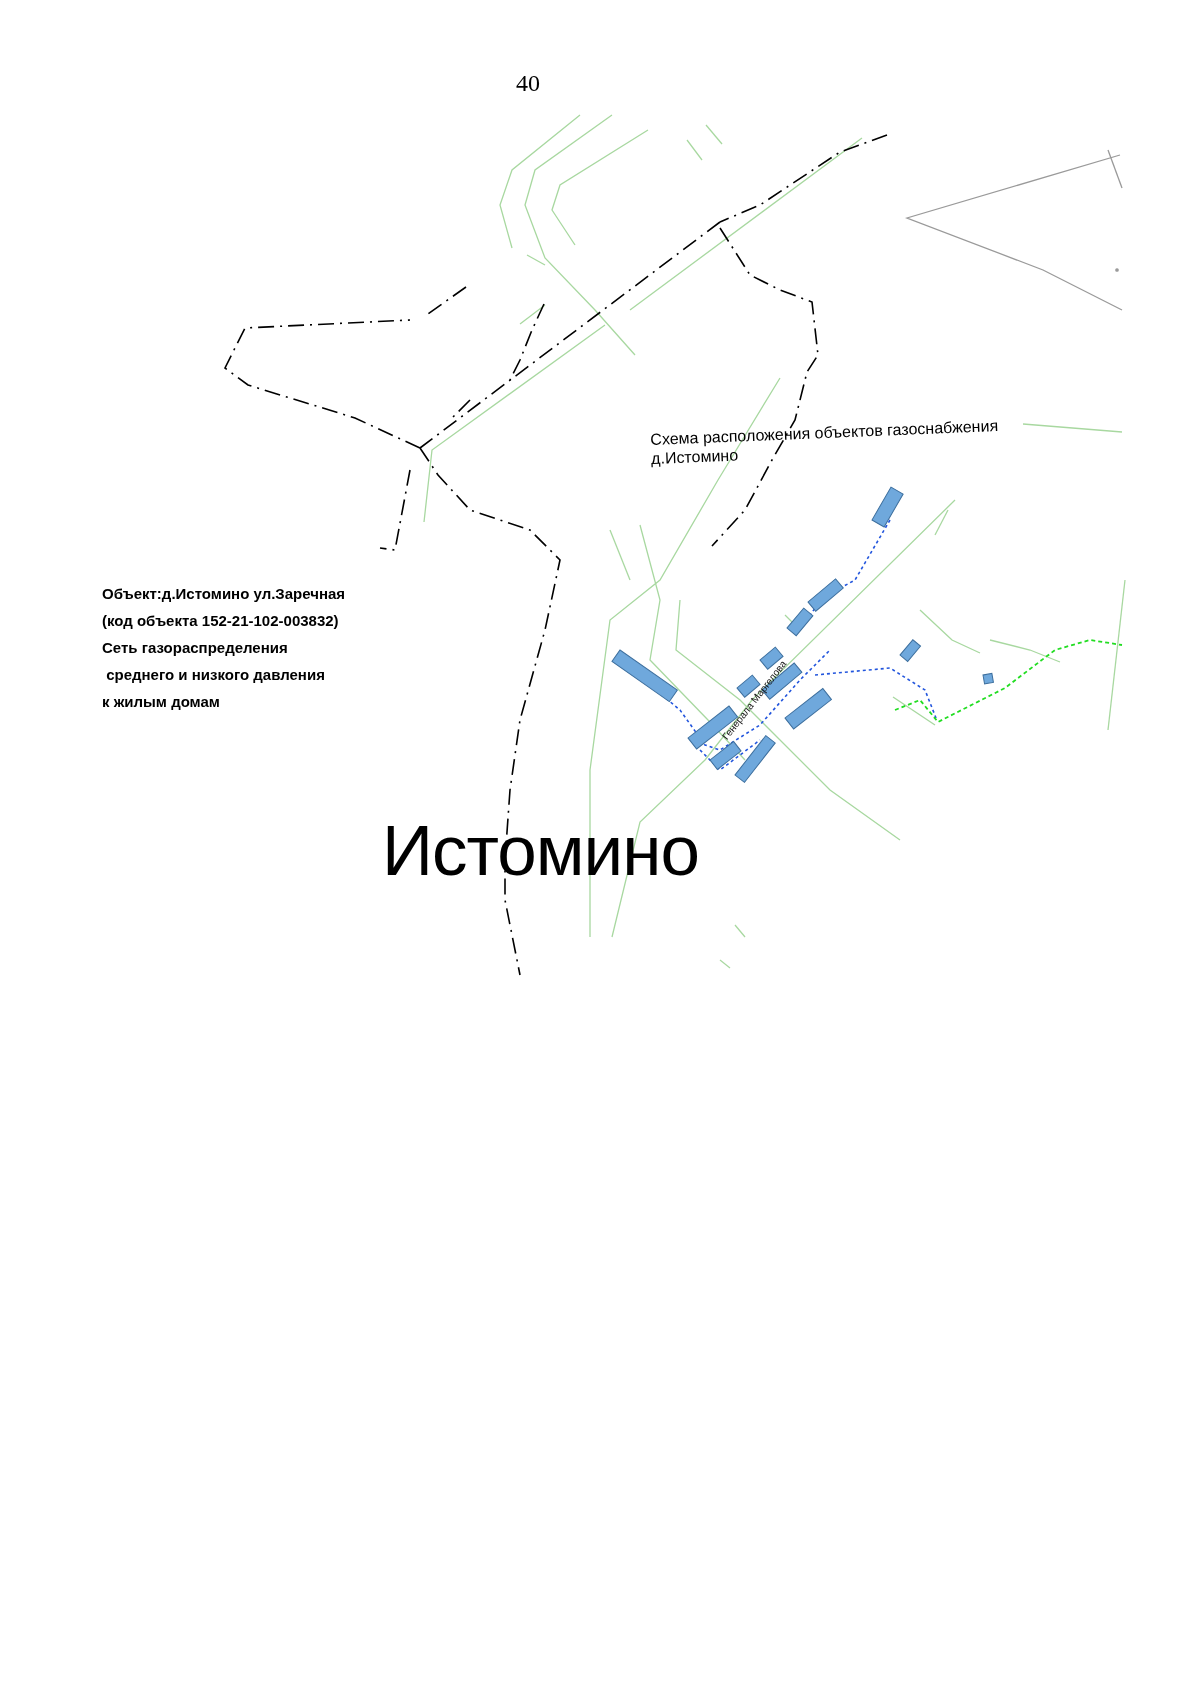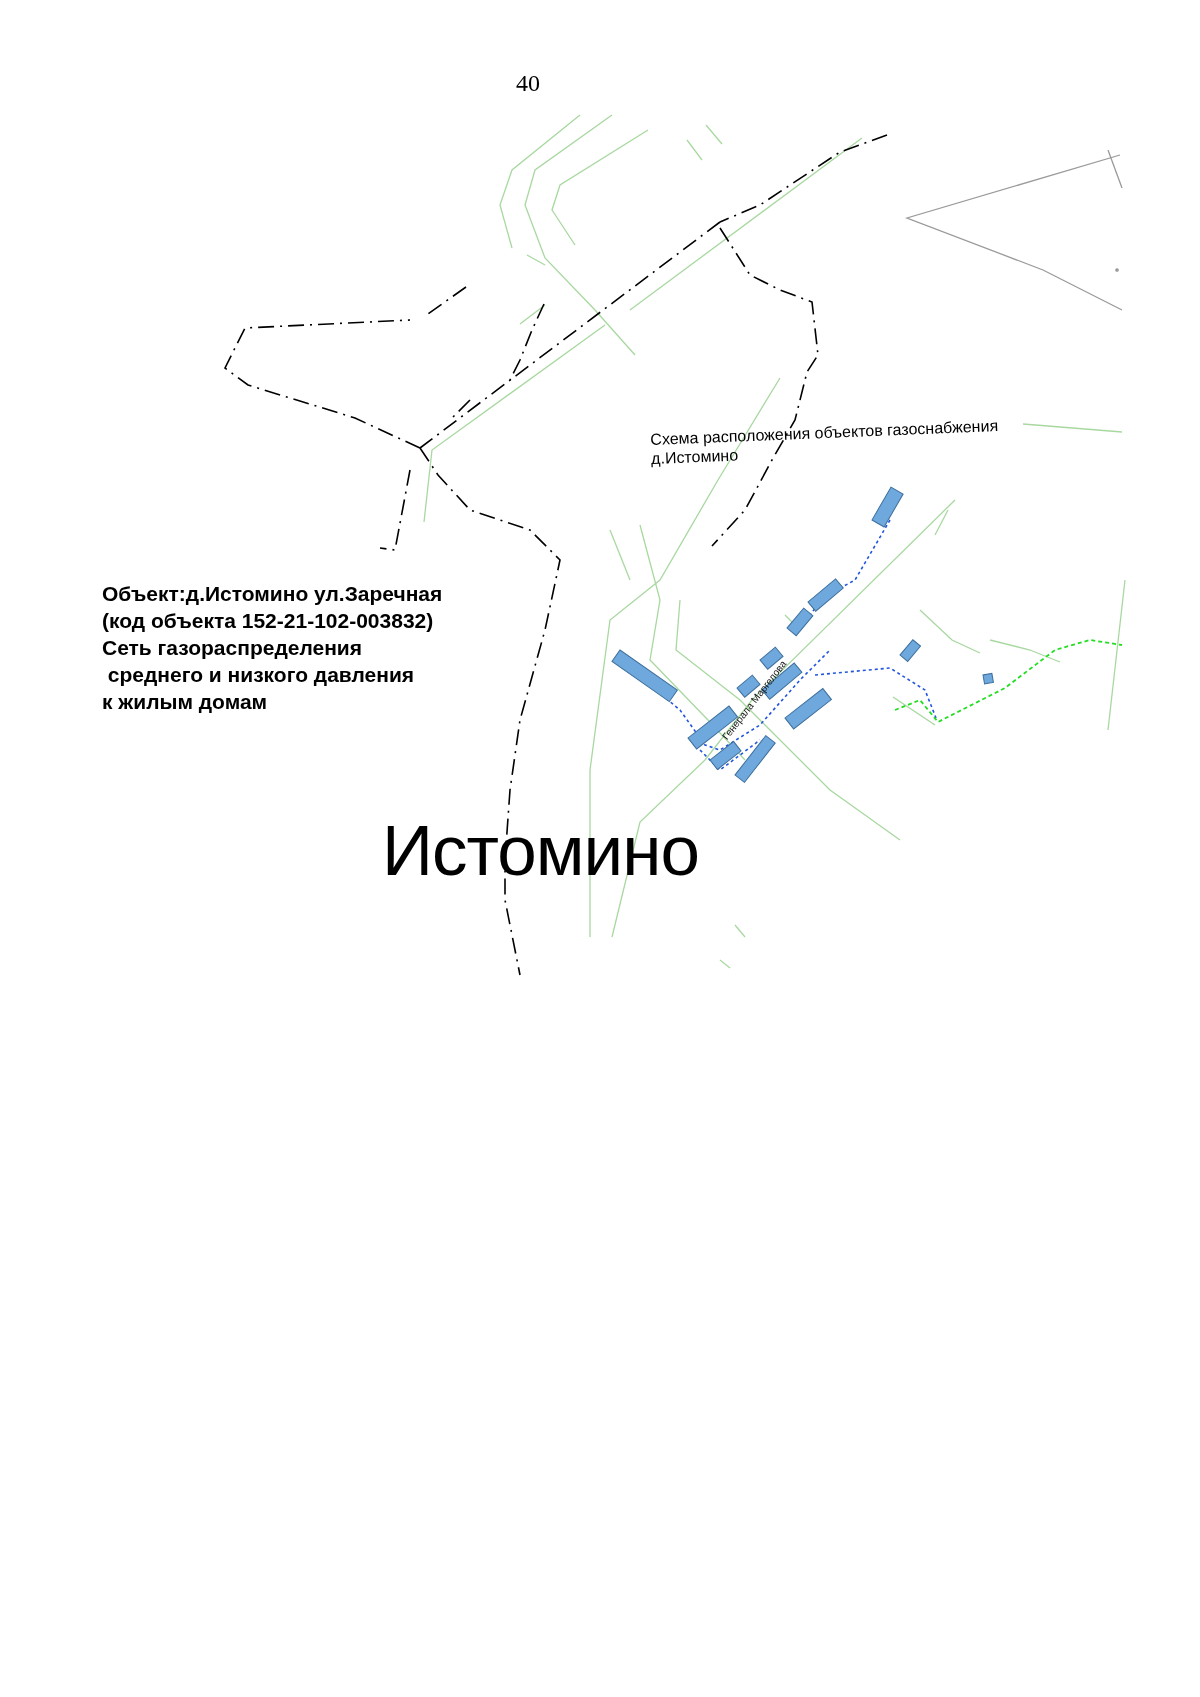--- a/index.html
+++ b/index.html
@@ -4,21 +4,21 @@
 <style>
   html, body { margin: 0; padding: 0; background: #ffffff; }
   body { width: 1200px; height: 1697px; position: relative; overflow: hidden; }
   .page-number {
     position: absolute; left: 0; width: 1056px; top: 70px; text-align: center;
     font-family: "Liberation Serif", serif; font-size: 24px; color: #000;
   }
   svg.map { position: absolute; left: 0; top: 0; }
   .object-label {
     position: absolute; left: 102px; top: 580px;
-    font-family: "Liberation Sans", sans-serif; font-weight: bold; font-size: 21px;
+    font-family: "Liberation Sans", sans-serif; font-weight: bold; font-size: 15px;
     line-height: 27px; color: #000; white-space: pre;
   }
   .scheme-title {
     position: absolute; left: 650px; top: 430px;
     font-family: "Liberation Sans", sans-serif; font-size: 16px; line-height: 19px;
     color: #000; transform: rotate(-2.3deg); transform-origin: left top; white-space: nowrap;
   }
   .village-name {
     position: absolute; left: 382px; top: 810px;
     font-family: "Liberation Sans", sans-serif; font-size: 71px; color: #000; letter-spacing: -1px;

